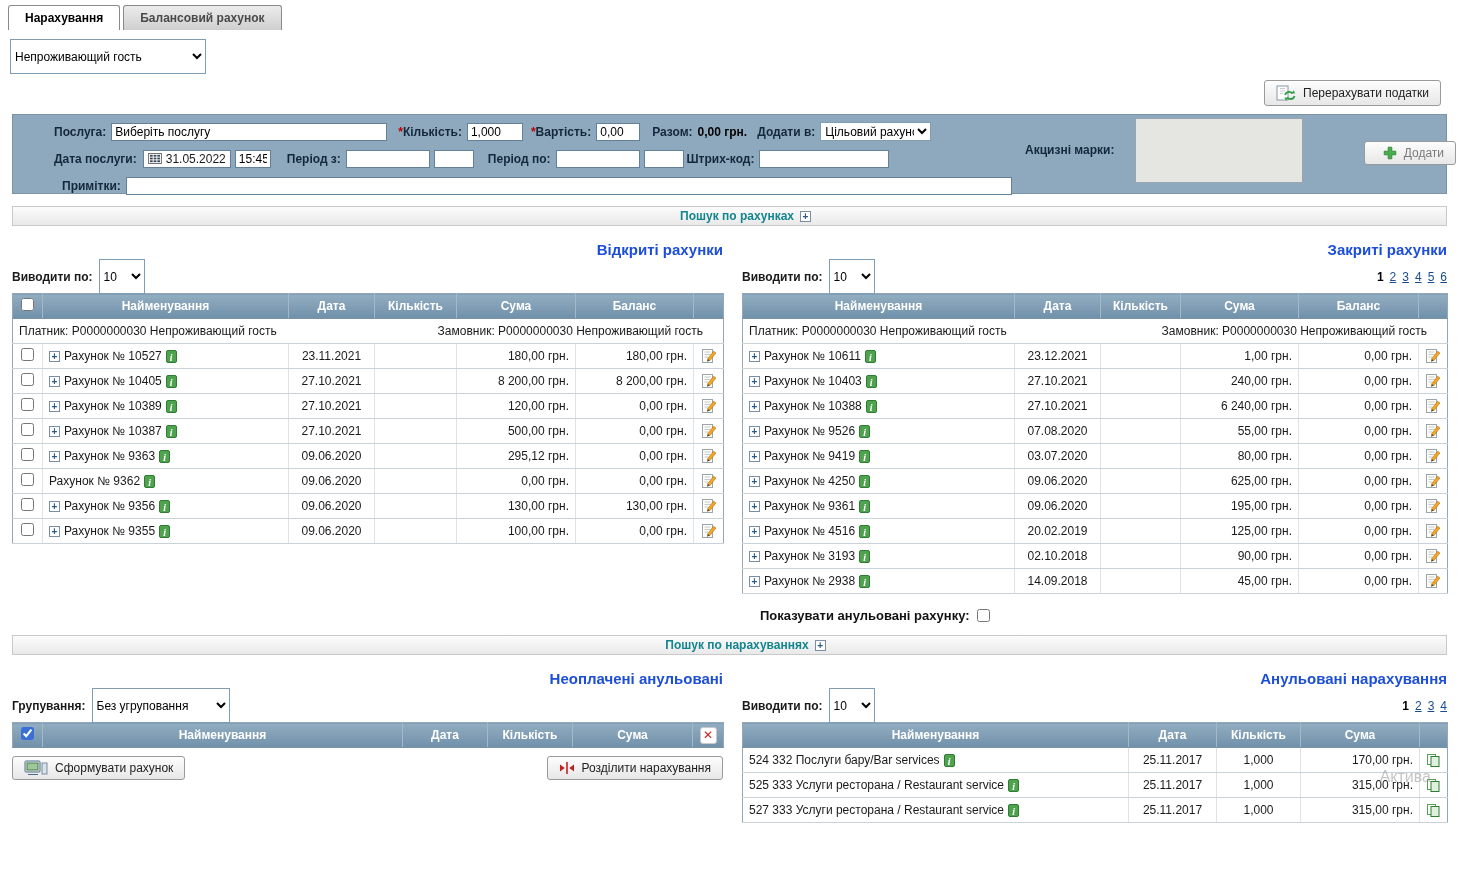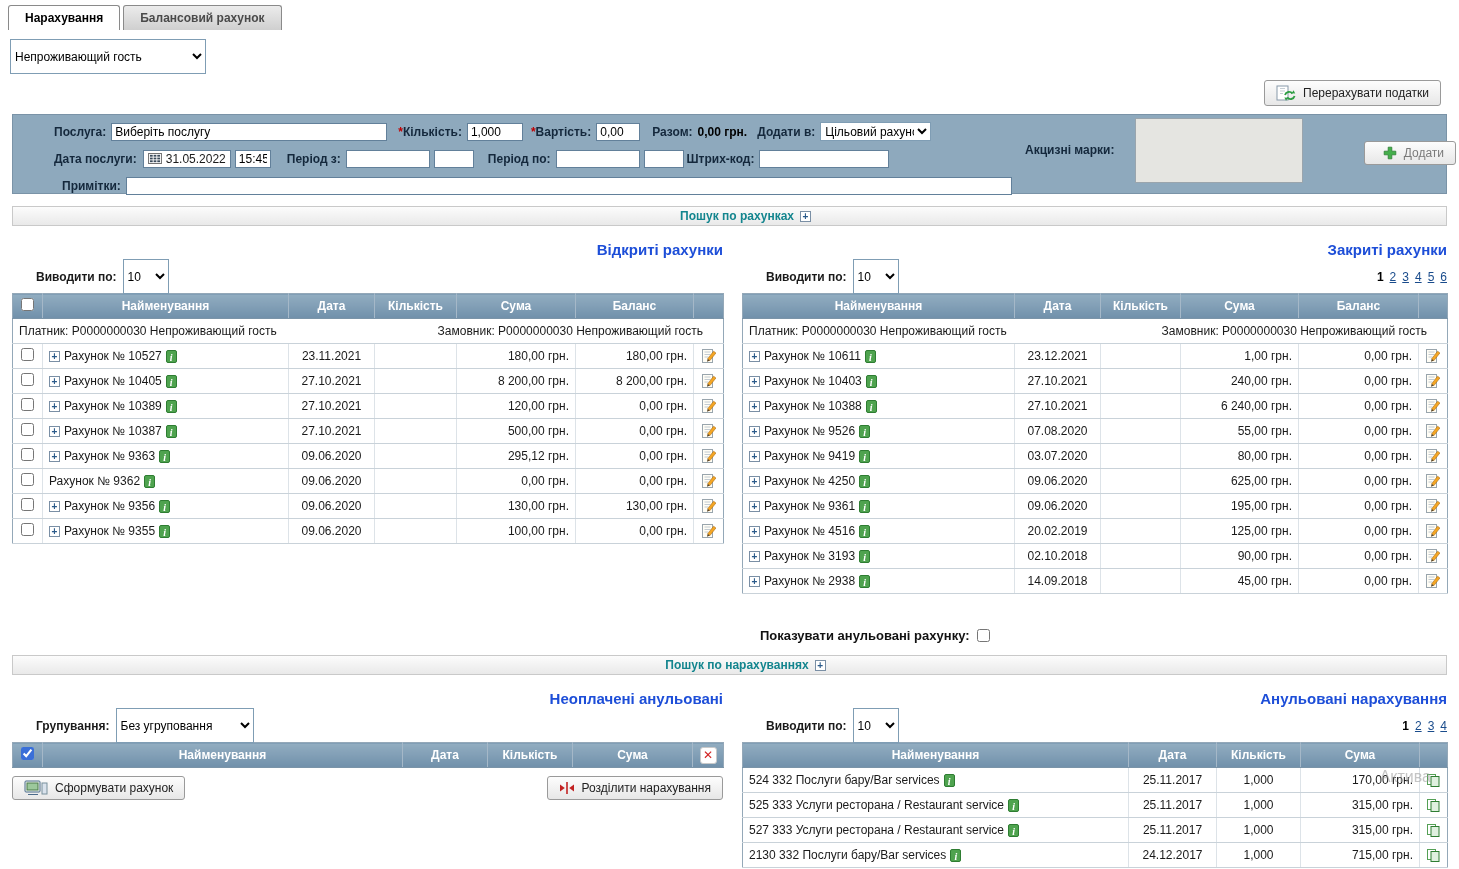--- a/index.html
+++ b/index.html
@@ -45,21 +45,21 @@
     justify-content: center; gap: 6px; background: linear-gradient(#FCFCFC, #E9E9E9);
     border: 1px solid #C9C9C9; padding-left: 32px; }
   .band a { color: #13858E; font-weight: bold; text-decoration: none; cursor: pointer; }
 
   
   .cols { display: flex; margin: 0 12px; align-items: flex-start; }
   .col-l { width: 711px; }
   .col-r { width: 705px; margin-left: 19px; }
   h2.section { font-size: 15px; font-weight: bold; color: #1d4ed8; margin: 15px 0 7px; text-align: right; }
   .ctl-line { display: flex; align-items: center; justify-content: space-between; height: 23px; margin-bottom: 5px; }
-  .ctl-left { display: flex; align-items: center; gap: 6px; font-weight: bold; margin-left: 24px; }
+  .ctl-left { display: flex; align-items: center; gap: 6px; font-weight: bold; }
   .sel-pp { width: 46px; }
   .sel-group { width: 138px; }
   .pager { display: flex; gap: 6px; font-size: 12px; }
   .pager a.pg { color: #1A4C8C; text-decoration: underline; cursor: pointer; }
   .pager a.pg:first-child { color: #000; font-weight: bold; text-decoration: none; cursor: default; }
 
   
   table.grid { border-collapse: collapse; table-layout: fixed; width: 100%;
     background: #fff; border: 1px solid #94A8B8; }
   .grid th { background: linear-gradient(#92ADC1, #7090AA); color: #fff; font-weight: bold;
@@ -82,21 +82,21 @@
     display: inline-block; flex: 0 0 auto; cursor: pointer; }
   .info-ico { width: 11px; height: 13px; background: #4FA34F; color: #fff; font-size: 10px;
     font-weight: bold; text-align: center; line-height: 13px; display: inline-block;
     border-radius: 2px; border: 1px solid #2E7D32; flex: 0 0 auto;
     font-family: "Liberation Serif", serif; font-style: italic; cursor: pointer; }
   .x-ico { width: 17px; height: 17px; background: #fff; border: 1px solid #C9C9C9;
     border-radius: 3px; color: #D22222; font-weight: bold; font-size: 12px; line-height: 15px;
     text-align: center; display: inline-block; cursor: pointer; }
   .edit-svg, .copy-svg { vertical-align: middle; cursor: pointer; }
 
-  .annulled-line { margin: 34px 0 0 2px; font-weight: bold; font-size: 13px;
+  .annulled-line { margin: 14px 0 0 2px; font-weight: bold; font-size: 13px;
     display: flex; align-items: center; gap: 7px; color: #111; padding-left: 16px; }
   input[type="checkbox"] { accent-color: #3A6FD8; }
 
   .btn-line { display: flex; justify-content: space-between; margin-top: 8px; width: 711px; }
 
   .watermark { position: absolute; right: 28px; top: 768px; color: rgba(150,150,150,0.55);
     font-size: 16px; pointer-events: none; text-align: right; }
 </style>
 </head>
 <body>
@@ -853,37 +853,20 @@
               <td class="c">1,000</td>
               <td class="r">315,00 грн.</td>
               <td class="ico-cell">
                 <svg class="copy-svg" width="15" height="15" viewBox="0 0 15 15">
                   <rect x="1.5" y="1.5" width="8" height="10" fill="#fff" stroke="#55A055"></rect>
                   <rect x="5" y="3.5" width="8" height="10" fill="#DFF0DF" stroke="#2E7D32"></rect>
                 </svg>
               </td>
             </tr>
 
-            <tr>
-              <td>
-                <span class="name-inner">
-                <span>2130 332 Послуги бару/Bar services</span>
-                <span class="info-ico">i</span>
-              </span>
-              </td>
-              <td class="c">24.12.2017</td>
-              <td class="c">1,000</td>
-              <td class="r">715,00 грн.</td>
-              <td class="ico-cell">
-                <svg class="copy-svg" width="15" height="15" viewBox="0 0 15 15">
-                  <rect x="1.5" y="1.5" width="8" height="10" fill="#fff" stroke="#55A055"></rect>
-                  <rect x="5" y="3.5" width="8" height="10" fill="#DFF0DF" stroke="#2E7D32"></rect>
-                </svg>
-              </td>
-            </tr>
 
         </tbody>
       </table>
     </div>
   </div>
 
   <div class="watermark">Актива</div>
 </div>
 
 </body></html>

